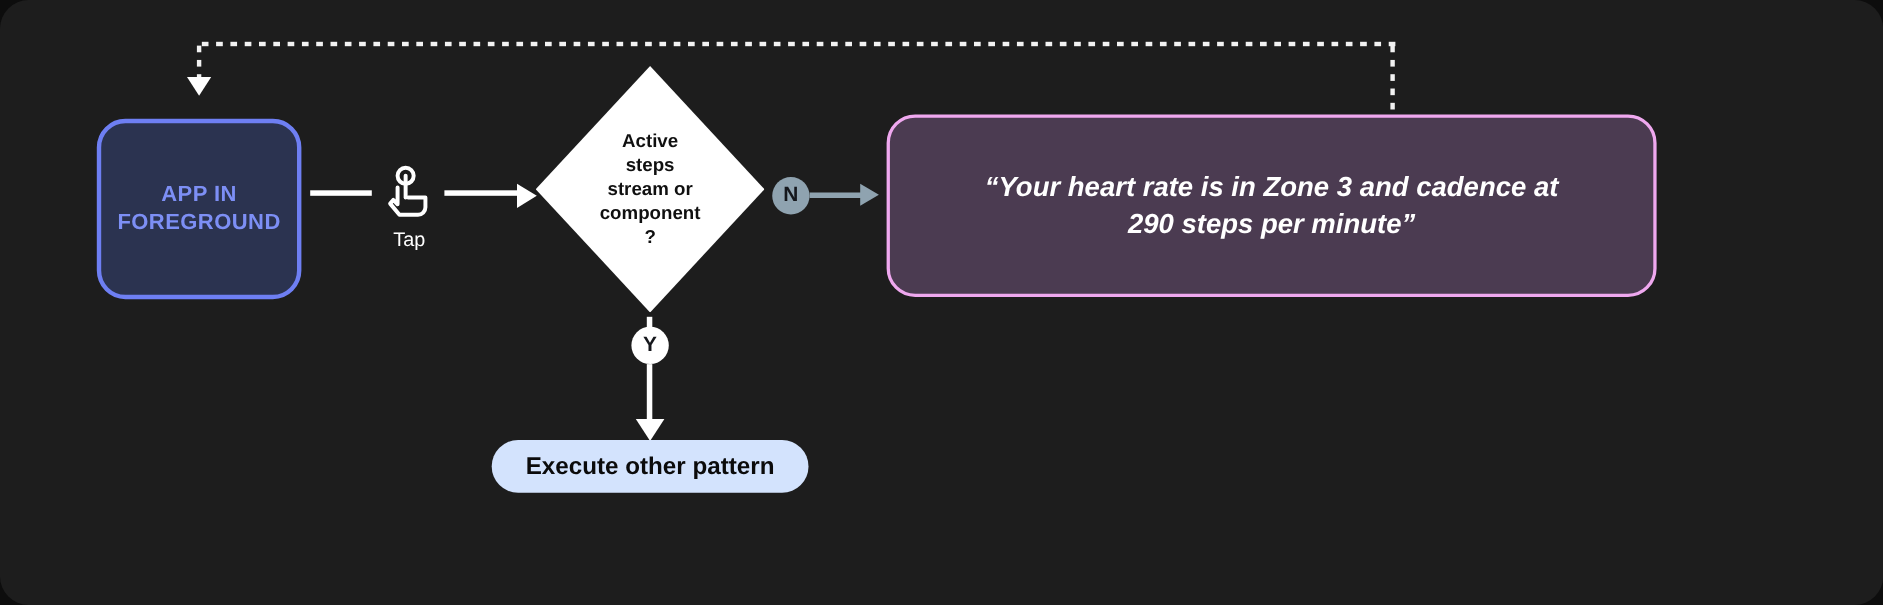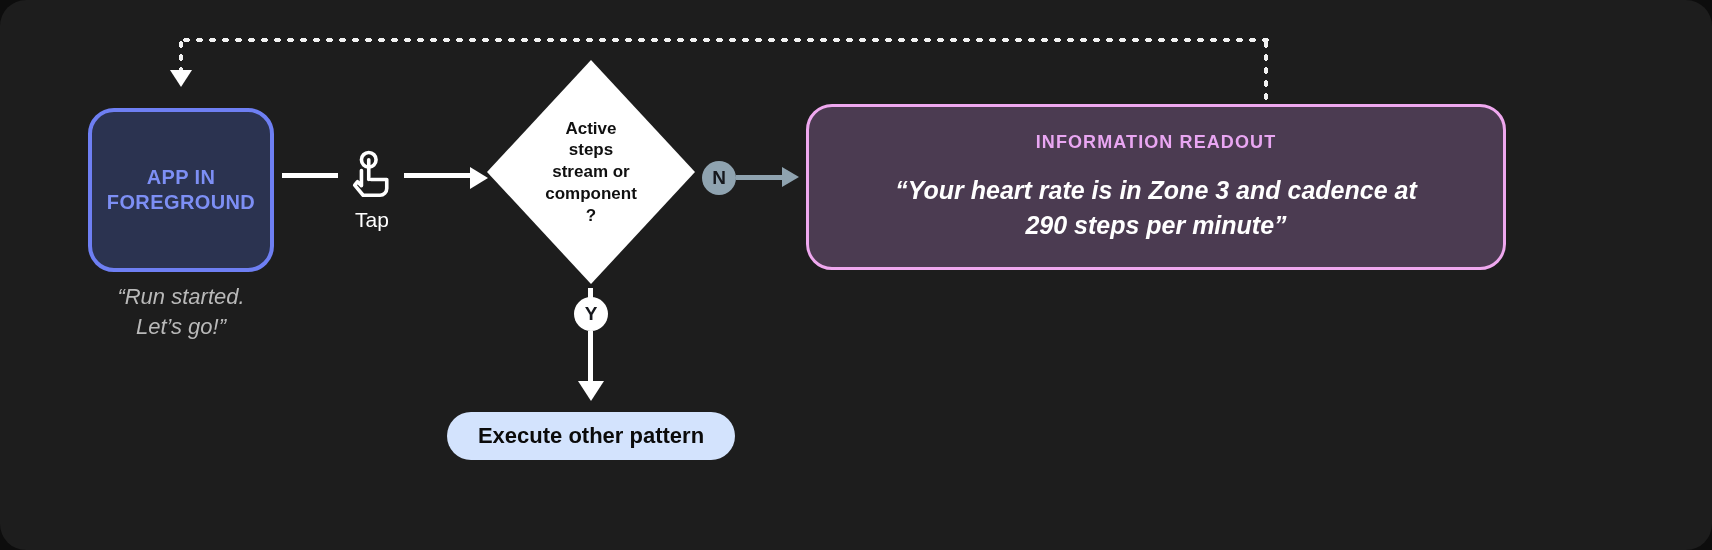--- a/index.html
+++ b/index.html
@@ -67,21 +67,21 @@
     width: 54px;
     height: 54px;
   }
   #tap-label {
     position: absolute;
     left: 326px;
     top: 208px;
     width: 92px;
     text-align: center;
     color: #ffffff;
-    font-size: 21px;
+    font-size: 18px;
   }
   .arrow-head-right {
     position: absolute;
     width: 0; height: 0;
     border-top: 11px solid transparent;
     border-bottom: 11px solid transparent;
     border-left: 18px solid #ffffff;
   }
 
   
@@ -179,21 +179,21 @@
     width: 0; height: 0;
     border-left: 13px solid transparent;
     border-right: 13px solid transparent;
     border-top: 20px solid #ffffff;
   }
 
   
   #execute-pill {
     position: absolute;
     left: 447px;
-    top: 412px;
+    top: 400px;
     width: 288px;
     height: 48px;
     background: #d3e3fd;
     border-radius: 24px;
     display: flex;
     align-items: center;
     justify-content: center;
     color: #0b0b0b;
     font-size: 22px;
     font-weight: bold;
@@ -265,24 +265,20 @@
   <div class="dot-h" style="left:180px; top:38px; width:1090px;"></div>
   <div class="dot-v" style="left:1264px; top:38px; height:68px;"></div>
   <div class="dot-v" style="left:179px; top:38px; height:36px;"></div>
   <div id="dot-arrow"></div>
 
   <div id="app-node">
     <div class="label">
       <span>APP IN</span><br>
       <span>FOREGROUND</span>
     </div>
-  </div>
-  <div id="app-caption">
-    <span>“Run started.</span><br>
-    <span>Let’s go!”</span>
   </div>
 
   <div class="h-line" style="left:282px; top:173px; width:56px;"></div>
   <div id="tap-icon">
     <svg viewBox="0 0 48 48" width="54" height="54" aria-hidden="true">
       <circle cx="22" cy="10.5" r="6.5" fill="none" stroke="#ffffff" stroke-width="3.2"></circle>
       <path d="M22 10.5 L22 28" fill="none" stroke="#ffffff" stroke-width="3.2" stroke-linecap="round"></path>
       <path d="M15.5 20 L15.5 33.5 L12 30 L9.5 33 L17 42 L32 42
                A6 6 0 0 0 38 36 L38 28 L24 28" fill="none" stroke="#ffffff" stroke-width="3.2" stroke-linejoin="round" stroke-linecap="round"></path>
     </svg>
@@ -309,20 +305,19 @@
   <div id="n-arrow"></div>
 
   <div id="y-line-top"></div>
   <div class="badge" id="badge-y">Y</div>
   <div id="y-line-bottom"></div>
   <div id="y-arrow"></div>
 
   <div id="execute-pill">Execute other pattern</div>
 
   <div id="readout">
-    <div class="title">INFORMATION READOUT</div>
     <div class="body">
       <span>“Your heart rate is in Zone 3 and cadence at</span><br>
       <span>290 steps per minute”</span>
     </div>
   </div>
 
 </div>
 
 </body></html>

